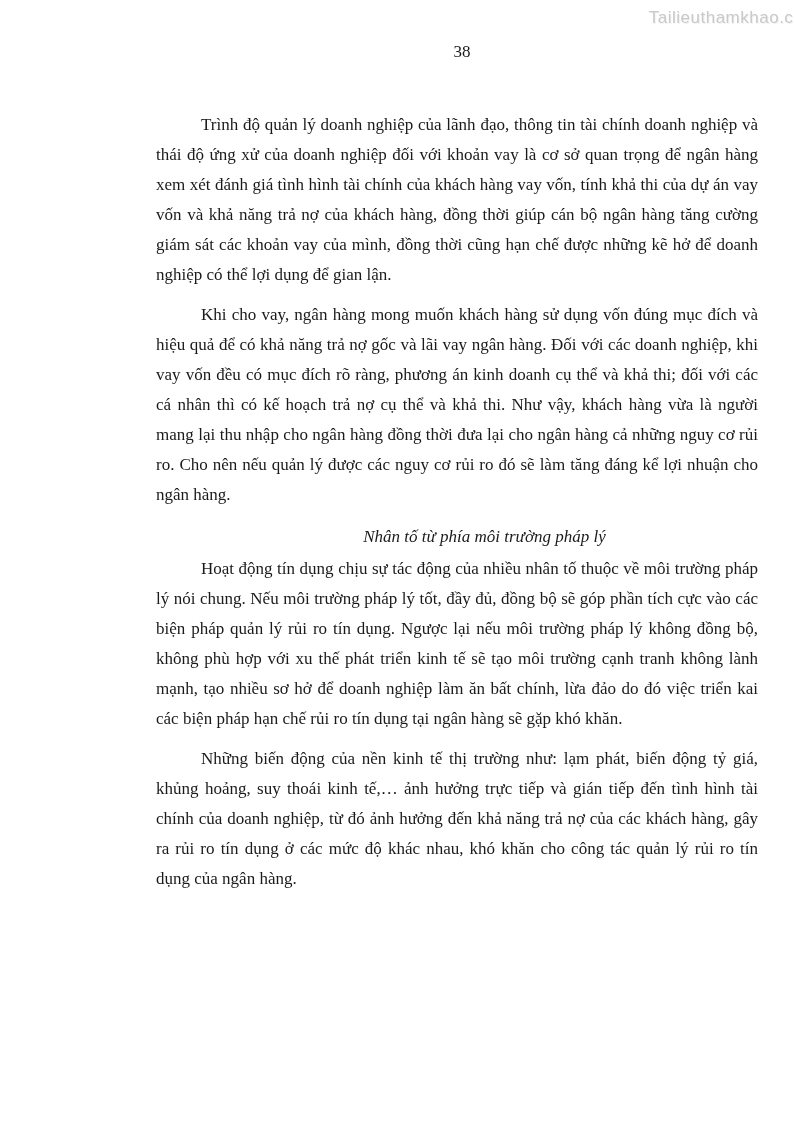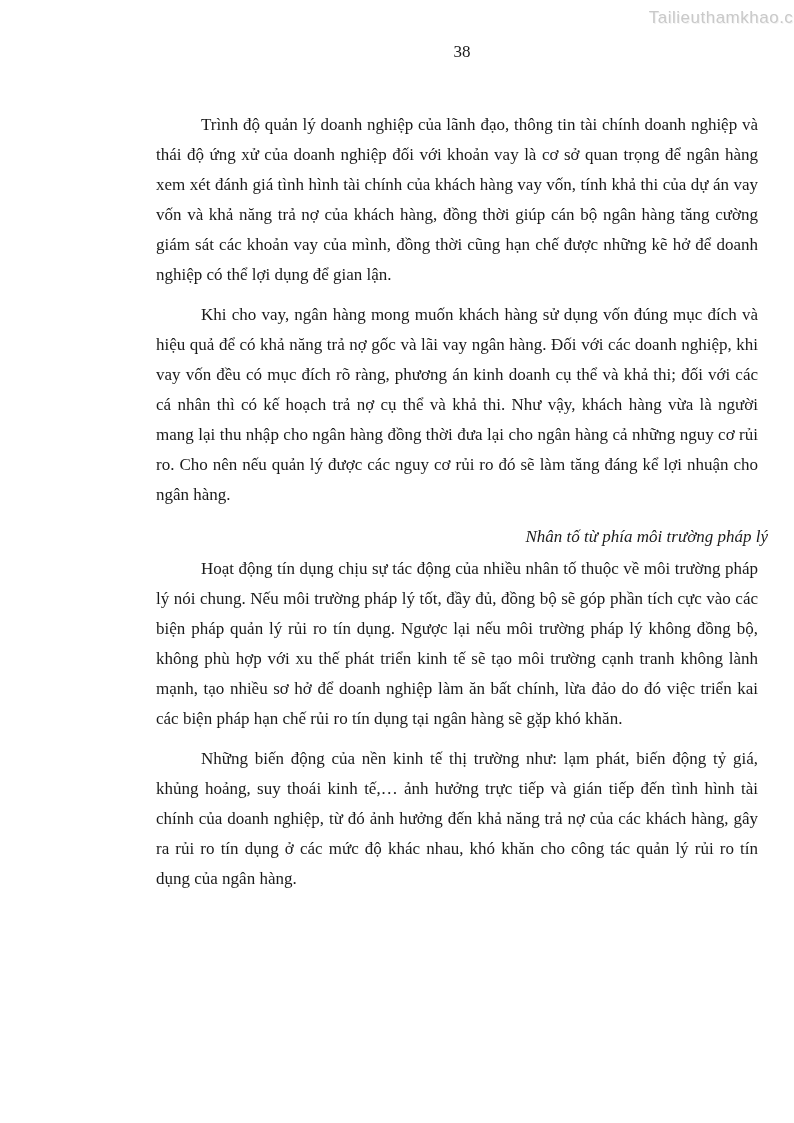--- a/index.html
+++ b/index.html
@@ -44,21 +44,21 @@
     line-height: 30px;
     text-align: justify;
   }
   .content p.para {
     margin: 0 10px 10px 0;
     text-indent: 45px;
   }
   .content p.heading {
     margin: 12px 0 2px 45px;
     font-style: italic;
-    text-align: right;
+    text-align: center;
     text-indent: 0;
   }
 </style>
 </head>
 <body>
 
 <div class="page">
 
   <div class="watermark">Tailieuthamkhao.com</div>
 

